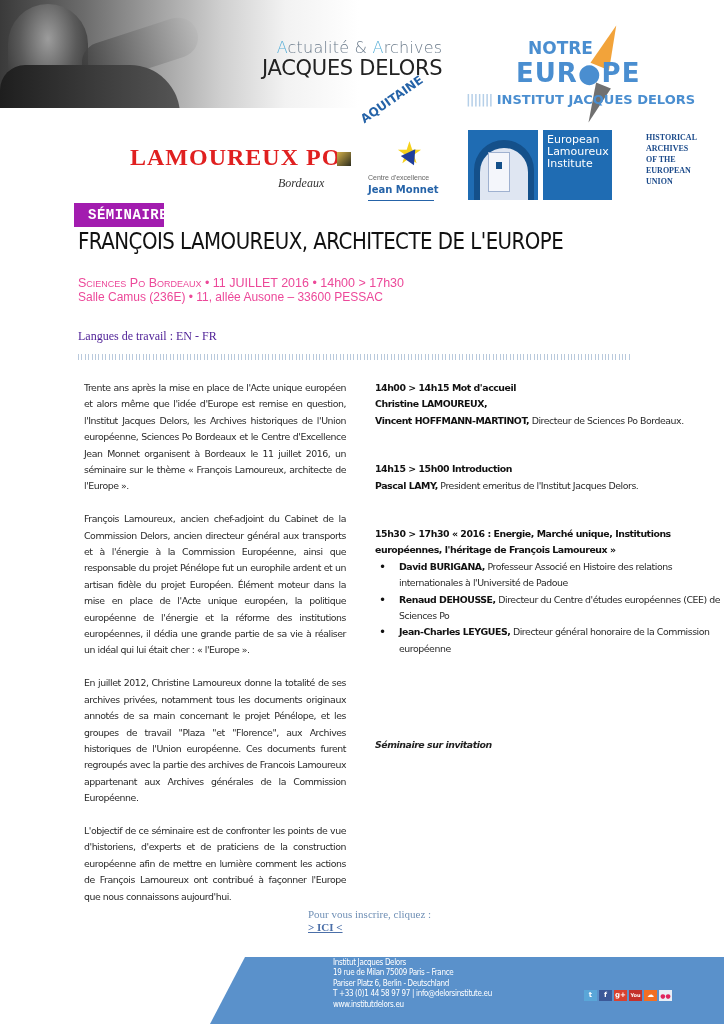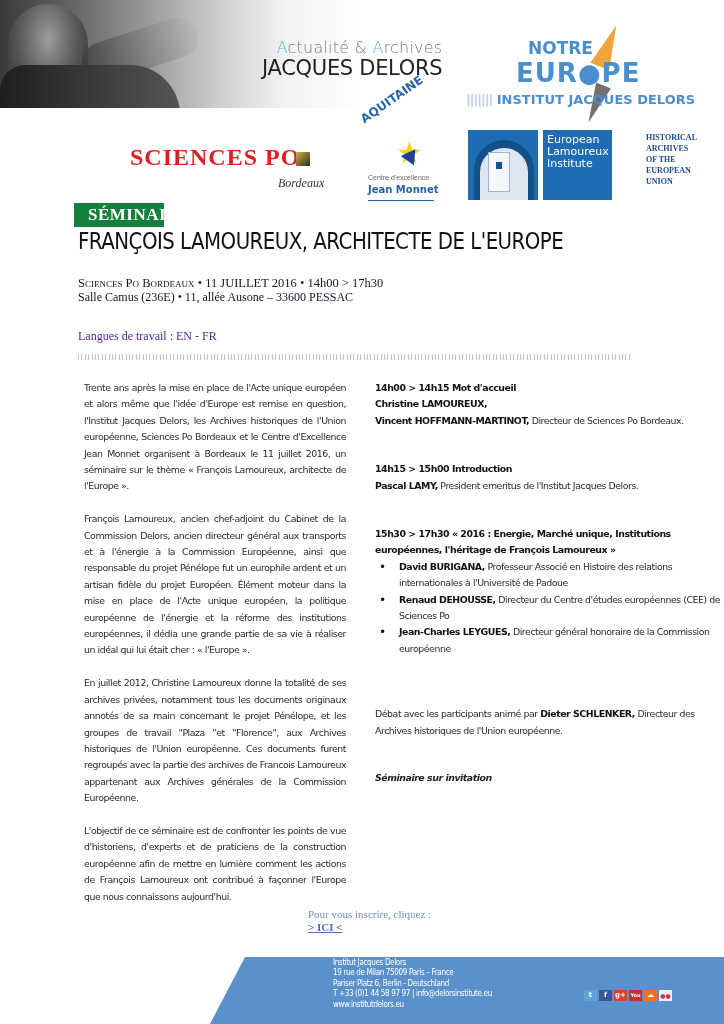--- a/index.html
+++ b/index.html
@@ -43,23 +43,23 @@
   .eui .box1 { position: absolute; left: 0; top: 0; width: 70px; height: 70px; background: #1f6cb3; overflow: hidden; }
   .eui .box1 .arch { position: absolute; left: 6px; top: 10px; width: 60px; height: 70px; border-radius: 30px 30px 0 0; background: #14508a; }
   .eui .box1 .arch-in { position: absolute; left: 12px; top: 18px; width: 48px; height: 60px; border-radius: 24px 24px 0 0; background: #dfe6f2; }
   .eui .box1 .tower { position: absolute; left: 20px; top: 22px; width: 22px; height: 40px; background: #f4f6fb; border: 1px solid #9fb1d0; }
   .eui .box1 .win { position: absolute; left: 28px; top: 32px; width: 6px; height: 7px; background: #14508a; }
   .eui .box2 { position: absolute; left: 75px; top: 0; width: 69px; height: 70px; background: #1f6cb3; color: #fff; font-family: "DejaVu Sans", sans-serif; font-size: 11px; line-height: 12px; padding: 4px 4px; }
 
   .haeu { position: absolute; left: 646px; top: 132px; font-family: "Liberation Serif", serif; font-weight: bold; font-size: 8px; line-height: 11px; color: #1b4a8a; width: 70px; }
 
   
-  .tag { position: absolute; left: 74px; top: 203px; width: 90px; height: 24px; background: #15803d; color: #fff; font-family: Liberation Serif, serif; font-size: 17px; font-weight: bold; letter-spacing: .5px; line-height: 24px; padding-left: 14px; }
+  .tag { position: absolute; left: 74px; top: 203px; width: 90px; height: 24px; background: #a21caf; color: #fff; font-family: Liberation Mono, monospace; font-size: 14px; font-weight: bold; letter-spacing: .5px; line-height: 24px; padding-left: 14px; }
   .title { position: absolute; left: 78px; top: 228px; font-family: "DejaVu Sans", sans-serif; font-size: 23px; color: #111; letter-spacing: -.6px; transform: scaleX(.86); transform-origin: left top; white-space: nowrap; }
-  .info { position: absolute; left: 78px; top: 276px; font-family: Liberation Serif, serif; color: #0f172a; font-size: 12px; line-height: 14px; }
+  .info { position: absolute; left: 78px; top: 276px; font-family: Liberation Sans, sans-serif; color: #ec4899; font-size: 12px; line-height: 14px; }
   .info .l1 { font-size: 12.5px; }
   .info .sc { font-variant: small-caps; }
   .langues { position: absolute; left: 78px; top: 329px; font-family: "Liberation Serif", serif; color: #4c1d95; font-size: 12px; }
   .ticks { position: absolute; left: 78px; top: 354px; width: 552px; height: 6px;
     background: repeating-linear-gradient(90deg, #b9c9dc 0 1px, transparent 1px 3.4px); }
 
   
   .col-left { position: absolute; left: 84px; top: 380px; width: 262px; font-family: "DejaVu Sans", sans-serif; font-size: 9.4px; line-height: 16.4px; color: #2a2a2a; text-align: justify; letter-spacing: -.45px; }
   .col-left p { margin-bottom: 16.4px; }
 
@@ -98,21 +98,21 @@
 </div>
 
 <div class="ne-logo">
   <div class="needle-up"></div>
   <div class="needle-down"></div>
   <div class="notre">NOTRE</div>
   <div class="europe">EUR●PE</div>
   <div class="inst"><span class="bars">|||||||</span><span> INSTITUT   JACQUES DELORS</span></div>
 </div>
 
-<div class="sciencespo"><span>SCIENCES  PO</span><span class="sq"></span></div>
+<div class="sciencespo"><span>LAMOUREUX  PO</span><span class="sq"></span></div>
 <div class="sciencespo-sign">Bordeaux</div>
 
 <div class="aquitaine">
   <div class="arc">AQUITAINE</div>
   <div class="star">★</div>
   <div class="star-b"></div>
   <div class="c1">Centre d'excellence</div>
   <div class="c2">Jean Monnet</div>
   <div class="line"></div>
 </div>
@@ -169,21 +169,20 @@
   <div class="sp2"></div>
   <div class="block">
     <div><span class="time">15h30 &gt; 17h30</span><span class="bold">  « 2016 : Energie, Marché unique, Institutions européennes, l'héritage de François Lamoureux »</span></div>
     <ul>
       <li><span class="bold">David BURIGANA,</span><span> Professeur Associé en Histoire des relations internationales à l'Université de Padoue</span></li>
       <li><span class="bold">Renaud DEHOUSSE,</span><span> Directeur du Centre d'études européennes (CEE) de Sciences Po</span></li>
       <li><span class="bold">Jean-Charles LEYGUES,</span><span> Directeur général honoraire de la Commission européenne</span></li>
     </ul>
   </div>
   <div style="height:49px"></div>
-  <div><span>Débat avec les  participants animé par </span><span class="bold">Dieter SCHLENKER,</span><span> Directeur des Archives historiques de l'Union européenne.</span></div>
   <div style="height:31px"></div>
   <div class="italic">Séminaire sur invitation</div>
 </div>
 
 <div class="register">
   <div>Pour vous inscrire, cliquez :</div>
   <a class="link">&gt; ICI &lt;</a>
 </div>
 
 <div class="footer">

